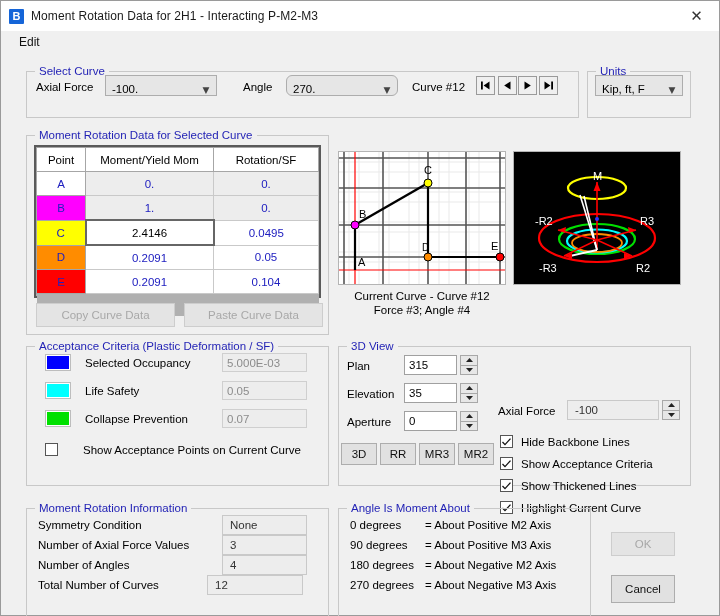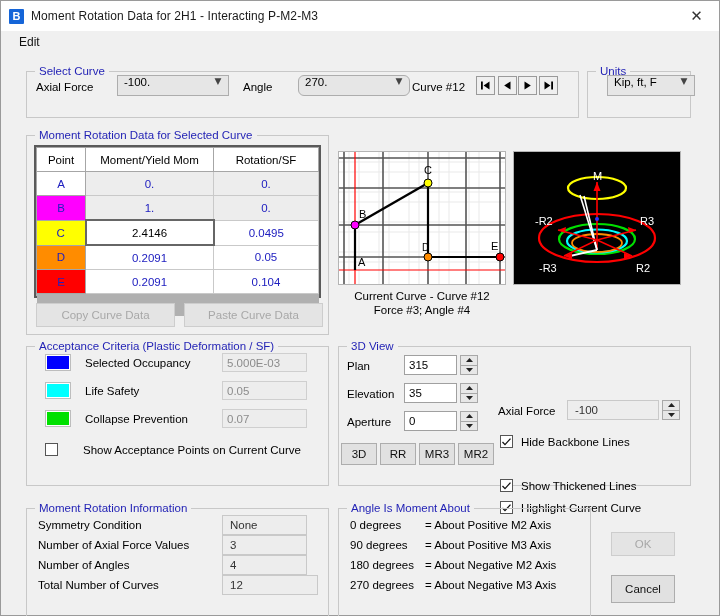--- a/index.html
+++ b/index.html
@@ -57,25 +57,24 @@
     position:absolute;top:-7px;left:8px;
     background:#f0f0f0;padding:0 4px;
     color:#1f1fb4;font-size:11.5px;white-space:nowrap;
   }
   .lbl{color:#000;font-size:11.5px;white-space:nowrap;}
   
   .combo{
     box-sizing:border-box;
     background:#e6e6e6;
     border:1px solid #adadad;
-    display:flex;align-items:flex-start;
+    display:flex;align-items:flex-end;
     padding:0 3px 0 6px;
     font-size:11.5px;color:#000;
     position:absolute;
-    margin-left:12px;
   }
   .combo .cval{flex:1;overflow:hidden;white-space:nowrap;}
   .combo .chev{
     width:14px;text-align:center;color:#444;font-size:9px;
     font-family:"DejaVu Sans",sans-serif;
   }
   
   .field{
     position:absolute;box-sizing:border-box;
     background:#fff;border:1px solid #a0a0a0;
@@ -432,20 +431,28 @@
     <div class="btn" style="left:457px;top:390px;width:36px;height:22px;">MR2</div>
 
     <div class="cbrow" style="left:499px;top:382px;">
       <span class="cb">
           <svg width="9" height="8" viewBox="0 0 9 8">
             <path d="M0.5 4 L3 6.6 L8.5 0.6" fill="none" stroke="#111" stroke-width="1.3"></path>
           </svg>
         </span>
       <span class="lbl">Hide Backbone Lines</span>
     </div>
+    <div class="cbrow" style="left:499px;top:404px;">
+      <span class="cb">
+          <svg width="9" height="8" viewBox="0 0 9 8">
+            <path d="M0.5 4 L3 6.6 L8.5 0.6" fill="none" stroke="#111" stroke-width="1.3"></path>
+          </svg>
+        </span>
+      <span class="lbl">Show Acceptance Criteria</span>
+    </div>
     <div class="cbrow" style="left:499px;top:426px;">
       <span class="cb">
           <svg width="9" height="8" viewBox="0 0 9 8">
             <path d="M0.5 4 L3 6.6 L8.5 0.6" fill="none" stroke="#111" stroke-width="1.3"></path>
           </svg>
         </span>
       <span class="lbl">Show Thickened Lines</span>
     </div>
     <div class="cbrow" style="left:499px;top:448px;">
       <span class="cb">
@@ -459,21 +466,21 @@
     <div class="group" style="left:25px;top:455px;width:303px;height:109px;">
       <span class="legend">Moment Rotation Information</span>
     </div>
     <div class="lbl" style="position:absolute;left:37px;top:466px;">Symmetry Condition</div>
     <div class="field ro2" style="left:221px;top:462px;width:85px;height:20px;">None</div>
     <div class="lbl" style="position:absolute;left:37px;top:486px;">Number of Axial Force Values</div>
     <div class="field ro2" style="left:221px;top:482px;width:85px;height:20px;">3</div>
     <div class="lbl" style="position:absolute;left:37px;top:506px;">Number of Angles</div>
     <div class="field ro2" style="left:221px;top:502px;width:85px;height:20px;">4</div>
     <div class="lbl" style="position:absolute;left:37px;top:526px;">Total Number of Curves</div>
-    <div class="field ro2" style="left:221px;top:522px;width:96px;height:20px;text-align:right;">12</div>
+    <div class="field ro2" style="left:206px;top:522px;width:96px;height:20px;text-align:right;">12</div>
 
     <div class="group" style="left:337px;top:455px;width:253px;height:109px;">
       <span class="legend">Angle Is Moment About</span>
     </div>
     <div class="lbl" style="position:absolute;left:349px;top:466px;">0 degrees</div>
     <div class="lbl" style="position:absolute;left:424px;top:466px;">= About Positive M2 Axis</div>
     <div class="lbl" style="position:absolute;left:349px;top:486px;">90 degrees</div>
     <div class="lbl" style="position:absolute;left:424px;top:486px;">= About Positive M3 Axis</div>
     <div class="lbl" style="position:absolute;left:349px;top:506px;">180 degrees</div>
     <div class="lbl" style="position:absolute;left:424px;top:506px;">= About Negative M2 Axis</div>

